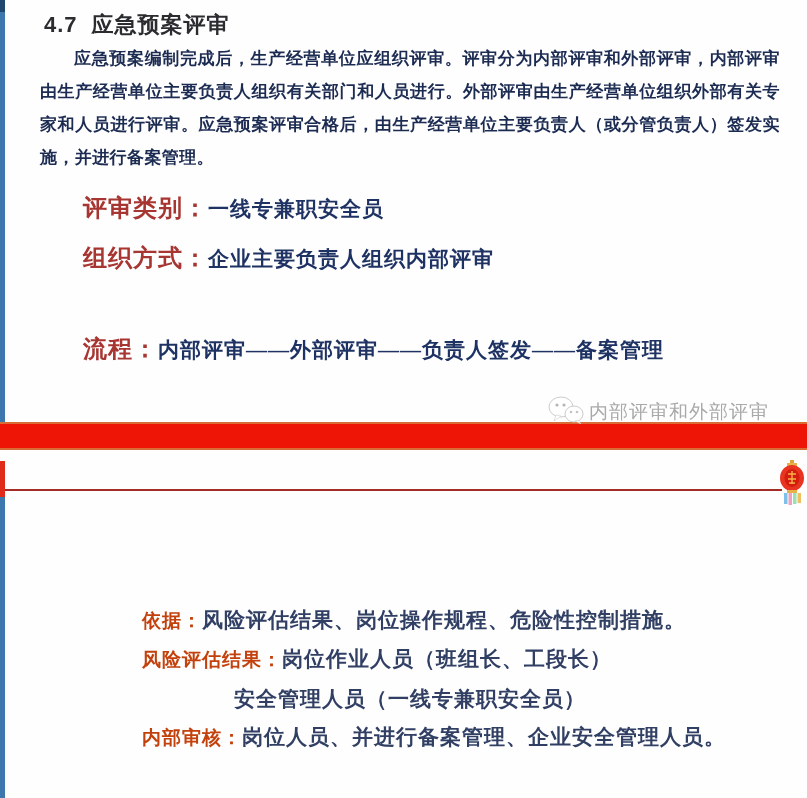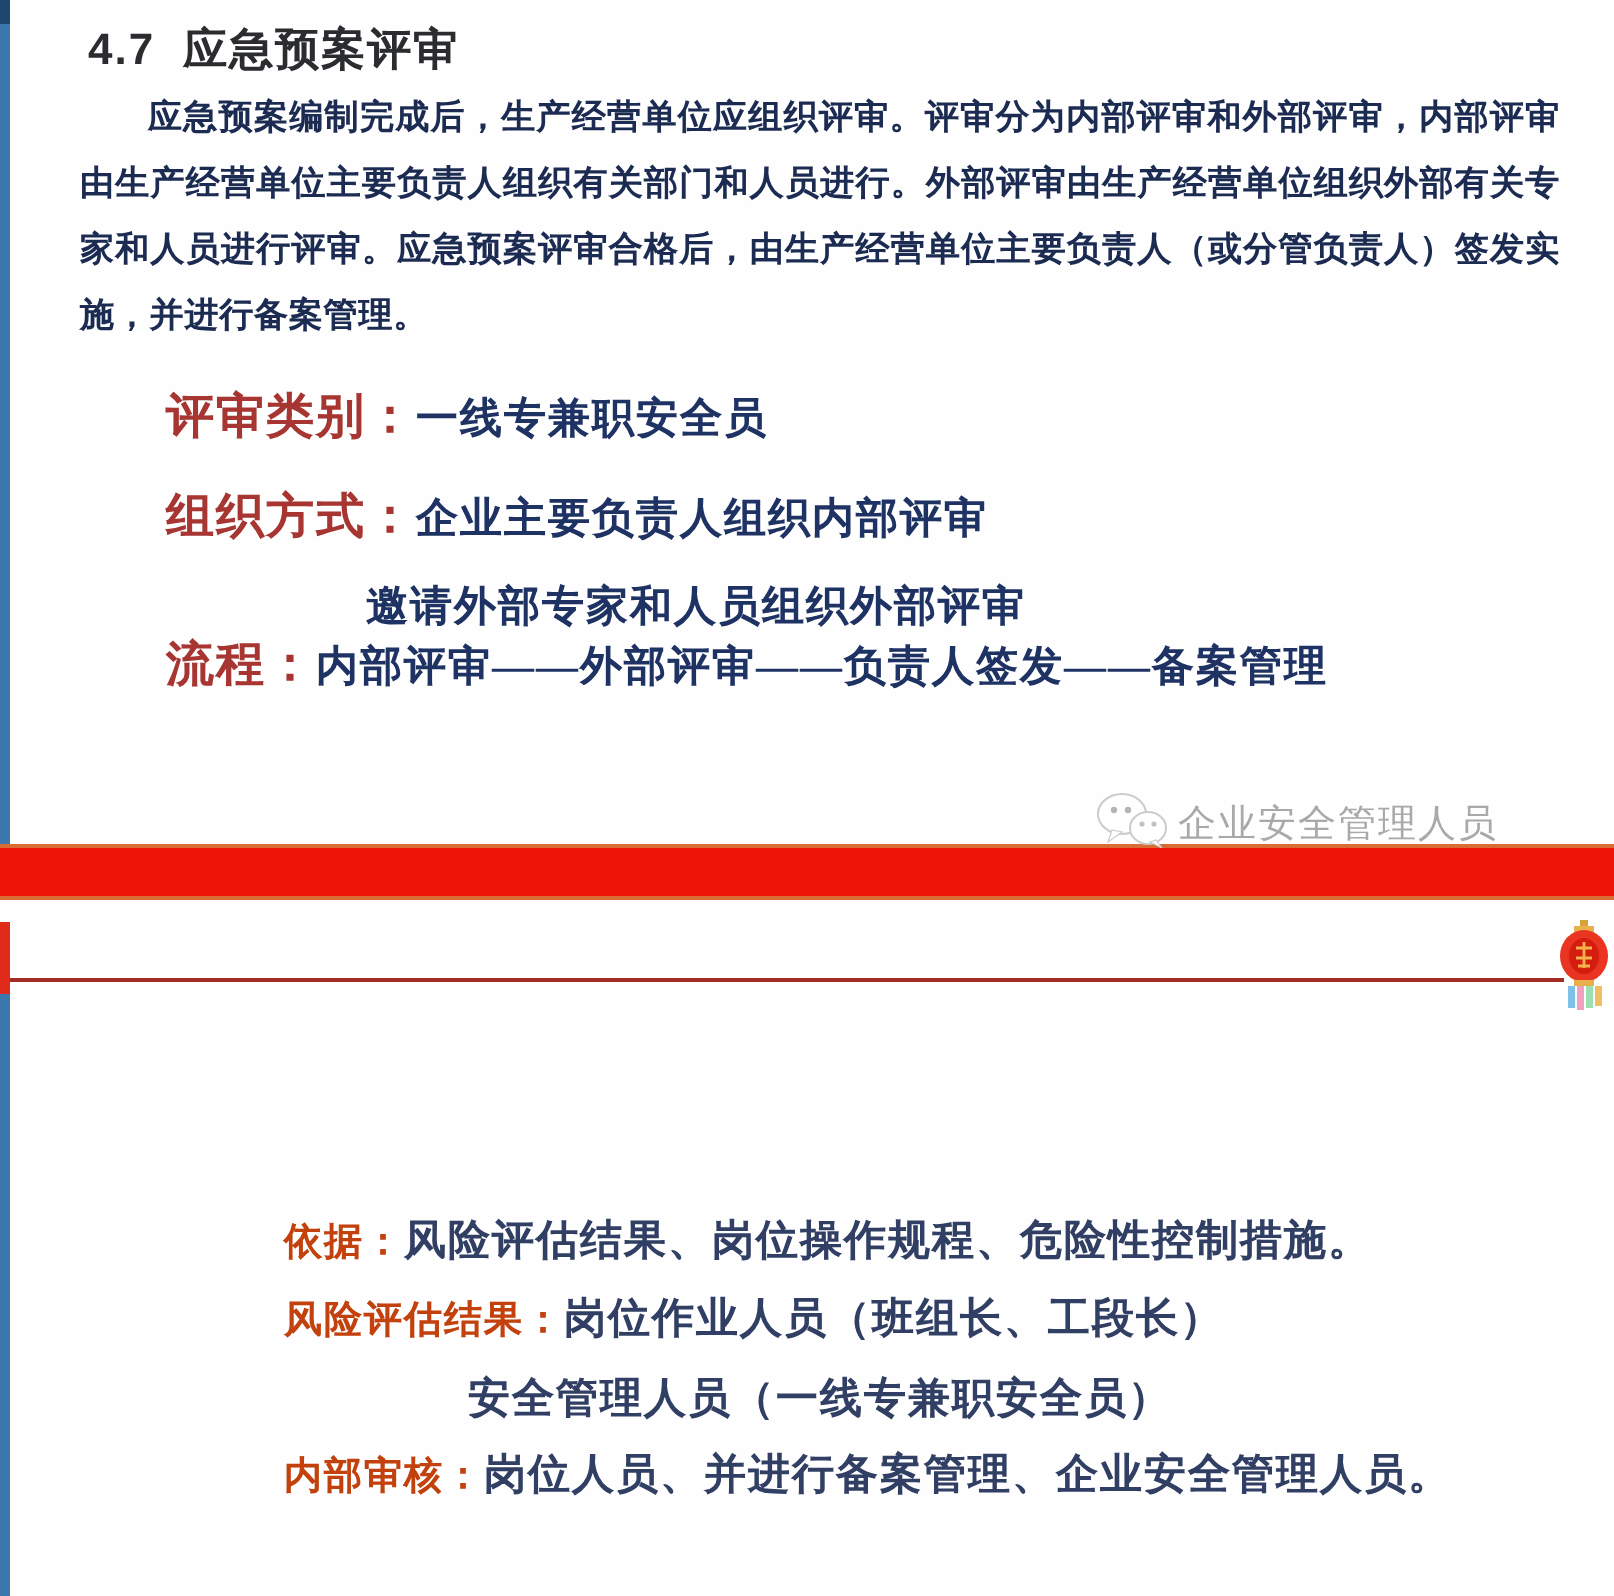--- a/index.html
+++ b/index.html
@@ -38,21 +38,21 @@
   }
   .review-line .lbl{
     font-size:24px;font-weight:bold;color:#a73531;letter-spacing:1px;
   }
   .review-line .val{
     font-size:21px;color:#1e3263;font-weight:bold;letter-spacing:1px;
   }
   .rl-1{top:192px;}
   .rl-2{top:242px;}
   .rl-3{top:289px;left:183px;}
-  .rl-4{top:316px;}
+  .rl-4{top:333px;}
 
   
   .watermark{
     position:absolute;left:548px;top:398px;height:28px;
     display:flex;align-items:center;gap:5px;z-index:5;
   }
   .watermark .wm-text{
     font-size:19px;color:#a9a9a9;letter-spacing:1px;white-space:nowrap;
     font-family:"Liberation Sans",sans-serif;
   }
@@ -97,41 +97,38 @@
   </div>
 
   <div class="paragraph">应急预案编制完成后，生产经营单位应组织评审。评审分为内部评审和外部评审，内部评审由生产经营单位主要负责人组织有关部门和人员进行。外部评审由生产经营单位组织外部有关专家和人员进行评审。应急预案评审合格后，由生产经营单位主要负责人（或分管负责人）签发实施，并进行备案管理。</div>
 
   <div class="review-line rl-1">
     <span class="lbl">评审类别：</span><span class="val">一线专兼职安全员</span>
   </div>
   <div class="review-line rl-2">
     <span class="lbl">组织方式：</span><span class="val">企业主要负责人组织内部评审</span>
   </div>
-  <div class="review-line rl-3">
-    <span class="val">邀请外部专家和人员组织外部评审</span>
-  </div>
   <div class="review-line rl-4">
     <span class="lbl">流程：</span><span class="val">内部评审——外部评审——负责人签发——备案管理</span>
   </div>
 
   <div class="watermark">
     <span>
       <svg width="36" height="28" viewBox="0 0 36 28">
         <ellipse cx="13" cy="11" rx="12" ry="10" fill="#ffffff" stroke="#cccccc" stroke-width="1"></ellipse>
         <polygon points="8,19 6,25 13,20" fill="#ffffff" stroke="#cccccc" stroke-width="0.6"></polygon>
         <circle cx="9" cy="9" r="1.6" fill="#b5b5b5"></circle>
         <circle cx="16" cy="9" r="1.6" fill="#b5b5b5"></circle>
         <ellipse cx="26" cy="18" rx="9" ry="8" fill="#ffffff" stroke="#cccccc" stroke-width="1"></ellipse>
         <polygon points="30,24 33,28 27,25" fill="#ffffff" stroke="#cccccc" stroke-width="0.6"></polygon>
         <circle cx="23" cy="16" r="1.3" fill="#c2c2c2"></circle>
         <circle cx="29" cy="16" r="1.3" fill="#c2c2c2"></circle>
       </svg>
     </span>
-    <span class="wm-text">企业安全管理人员</span>
+    <span class="wm-text">内部评审和外部评审</span>
   </div>
 
   <div class="red-bar"></div>
 
   <div class="strip strip-red-mid"></div>
   <div class="strip strip-blue-bottom"></div>
   <div class="red-rule"></div>
 
   <div class="lantern">
     <svg width="26" height="48" viewBox="0 0 26 48">

